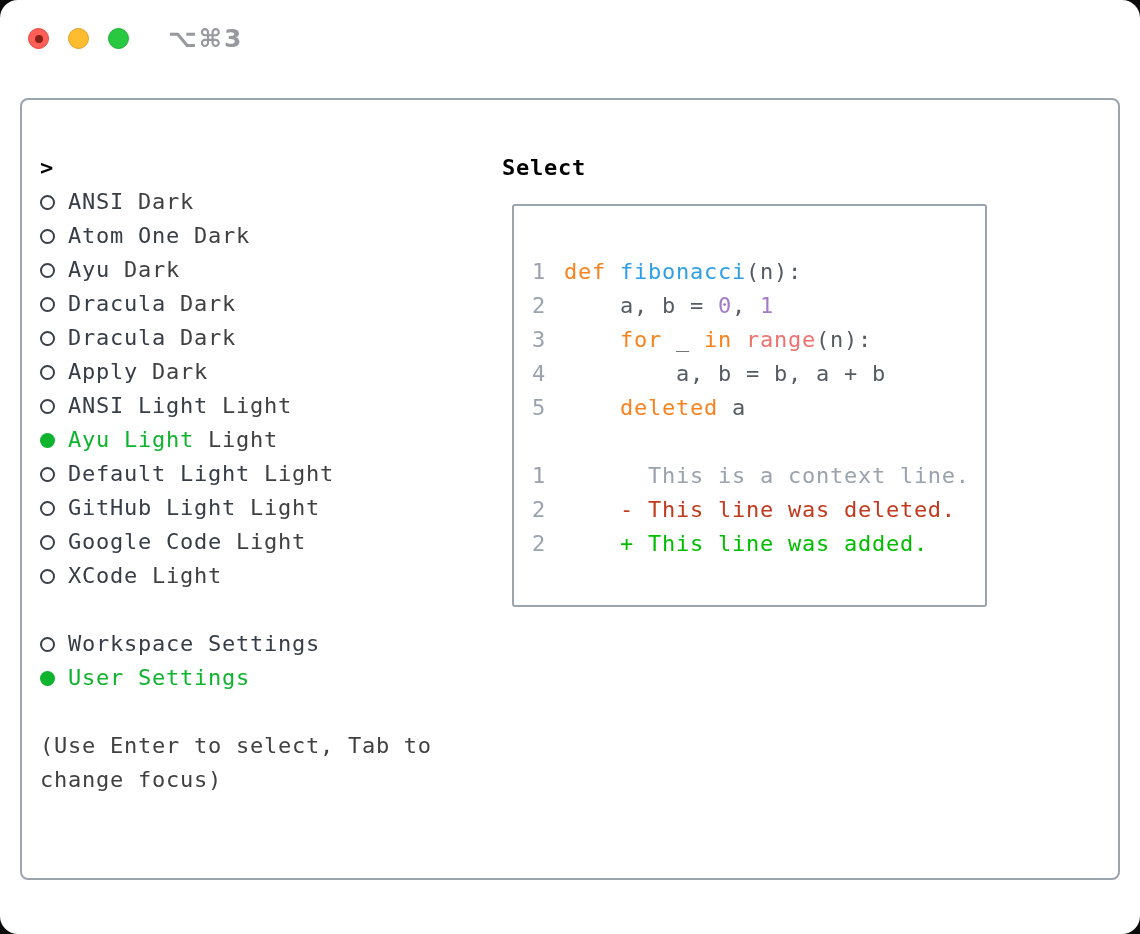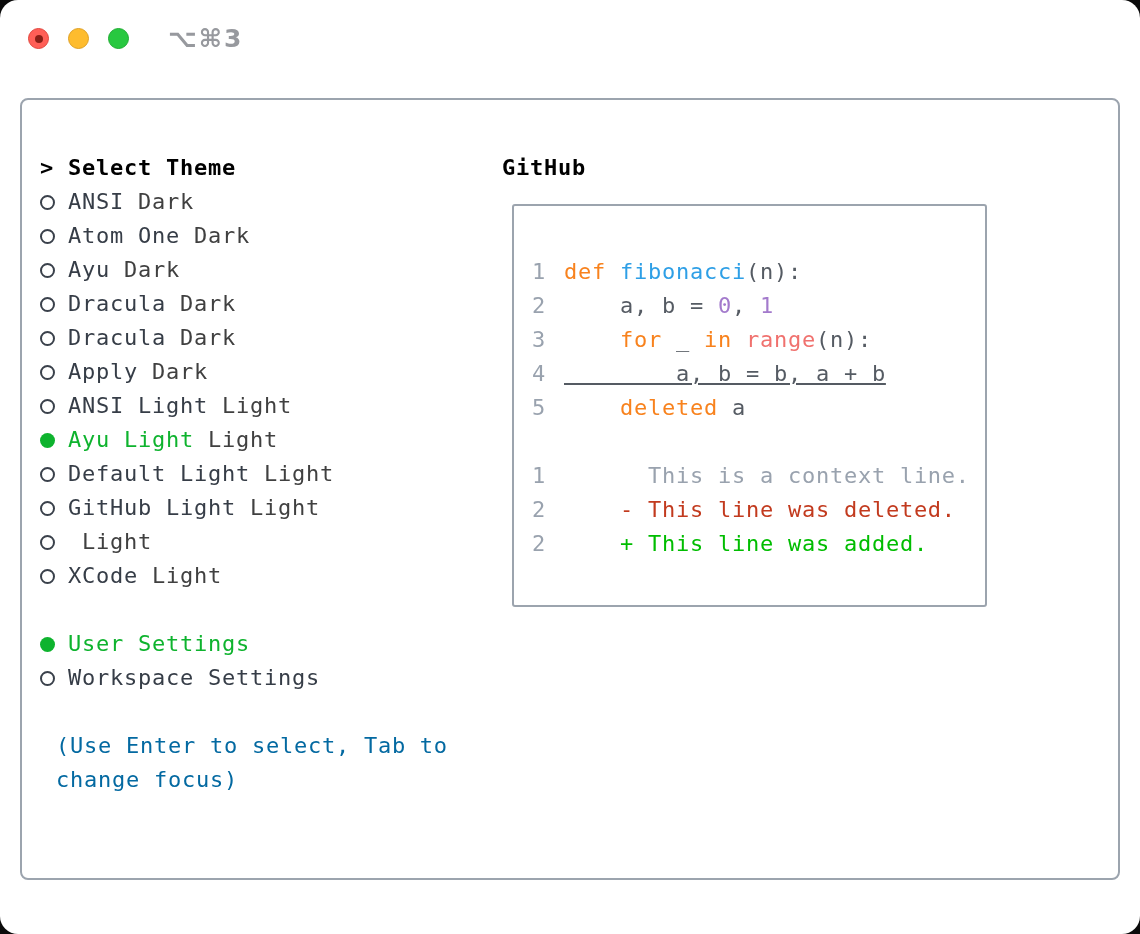--- a/index.html
+++ b/index.html
@@ -40,21 +40,21 @@
   .row { display:flex; align-items:center; height:34px; white-space:pre; }
   .marker { width:28px; flex:none; display:inline-flex; align-items:center; }
   .prompt { font-weight:bold; color:#000; }
   .hdr { font-weight:bold; color:#000; }
   .circle { width:15px; height:15px; border:2px solid #3a414b; border-radius:50%; }
   .circle.filled { border:none; background:var(--green); }
   .tname { color:#363d47; }
   .row.selected .tname { color:var(--green);text-align:center; }
   .variant { color:#404040; }
   .spacer { height:34px; }
-  .hint { color:#0369a1; white-space:normal; width:440px;margin-left:16px; }
+  .hint { color:#404040; white-space:normal; width:440px; }
 
   
   .right { flex:1; }
   .preview-box {
     margin-top:19px; margin-left:10px; width:475px; height:403px;
     border:2px solid #9ca4ae; border-radius:3px;
     padding:49px 0 0 18px; overflow:hidden;
   }
   .cline { display:flex; height:34px; align-items:center; white-space:pre; }
   .gut { width:14px; flex:none; text-align:left; color:#99a2ae; margin-right:18px; }
@@ -74,61 +74,60 @@
       <span class="tl green"></span>
     </div>
     <span class="win-title">⌥⌘3</span>
   </div>
 
   <div class="panel mono">
 
     <div class="left">
       <div class="row">
         <span class="marker prompt">&gt;</span>
-        <span class="hdr">Select Theme</span>
       </div>
 
       <div>
           <div class="row"><span class="marker"><span class="circle"></span></span><span class="tname">ANSI</span><span class="variant"> Dark</span></div>
           <div class="row"><span class="marker"><span class="circle"></span></span><span class="tname">Atom One</span><span class="variant"> Dark</span></div>
           <div class="row"><span class="marker"><span class="circle"></span></span><span class="tname">Ayu</span><span class="variant"> Dark</span></div>
           <div class="row"><span class="marker"><span class="circle"></span></span><span class="tname">Dracula</span><span class="variant"> Dark</span></div>
           <div class="row"><span class="marker"><span class="circle"></span></span><span class="tname">Dracula</span><span class="variant"> Dark</span></div>
           <div class="row"><span class="marker"><span class="circle"></span></span><span class="tname">Apply</span><span class="variant"> Dark</span></div>
           <div class="row"><span class="marker"><span class="circle"></span></span><span class="tname">ANSI Light</span><span class="variant"> Light</span></div>
           <div class="row selected"><span class="marker"><span class="circle filled"></span></span><span class="tname">Ayu Light</span><span class="variant"> Light</span></div>
           <div class="row"><span class="marker"><span class="circle"></span></span><span class="tname">Default Light</span><span class="variant"> Light</span></div>
           <div class="row"><span class="marker"><span class="circle"></span></span><span class="tname">GitHub Light</span><span class="variant"> Light</span></div>
-          <div class="row"><span class="marker"><span class="circle"></span></span><span class="variant"> Light</span></div>
+          <div class="row"><span class="marker"><span class="circle"></span></span><span class="tname">Google Code</span><span class="variant"> Light</span></div>
           <div class="row"><span class="marker"><span class="circle"></span></span><span class="tname">XCode</span><span class="variant"> Light</span></div>
         </div>
 
       <div class="spacer"></div>
 
 
       <div>
+          <div class="row"><span class="marker"><span class="circle"></span></span><span class="tname">Workspace Settings</span></div>
           <div class="row selected"><span class="marker"><span class="circle filled"></span></span><span class="tname">User Settings</span></div>
-          <div class="row"><span class="marker"><span class="circle"></span></span><span class="tname">Workspace Settings</span></div>
         </div>
 
       <div class="spacer"></div>
 
       <div class="row hint" style="height:auto;">(Use Enter to select, Tab to change focus)</div>
     </div>
 
     <div class="right">
       <div class="row">
-        <span class="hdr">GitHub</span>
+        <span class="hdr">Select</span>
       </div>
       <div class="preview-box">
         <div>
             <div class="cline"><span class="gut">1</span><span class="ctext"><span style="color: rgb(248, 130, 29);">def</span><span style="color: rgb(85, 91, 99);"> </span><span style="color: rgb(46, 159, 230);">fibonacci</span><span style="color: rgb(85, 91, 99);">(n):</span></span></div>
             <div class="cline"><span class="gut">2</span><span class="ctext"><span style="color: rgb(85, 91, 99);">    a, b = </span><span style="color: rgb(163, 122, 204);">0</span><span style="color: rgb(85, 91, 99);">, </span><span style="color: rgb(163, 122, 204);">1</span></span></div>
             <div class="cline"><span class="gut">3</span><span class="ctext"><span style="color: rgb(85, 91, 99);">    </span><span style="color: rgb(248, 130, 29);">for</span><span style="color: rgb(85, 91, 99);"> _ </span><span style="color: rgb(248, 130, 29);">in</span><span style="color: rgb(85, 91, 99);"> </span><span style="color: rgb(240, 113, 110);">range</span><span style="color: rgb(85, 91, 99);">(n):</span></span></div>
-            <div class="cline"><span class="gut">4</span><span class="ctext"><span style="color: rgb(85, 91, 99); text-decoration: underline;">        a, b = b, a + b</span></span></div>
+            <div class="cline"><span class="gut">4</span><span class="ctext"><span style="color: rgb(85, 91, 99);">        a, b = b, a + b</span></span></div>
             <div class="cline"><span class="gut">5</span><span class="ctext"><span style="color: rgb(85, 91, 99);">    </span><span style="color: rgb(248, 130, 29);">deleted</span><span style="color: rgb(85, 91, 99);"> a</span></span></div>
             <div class="cline"><span class="gut"></span><span class="ctext"></span></div>
             <div class="cline"><span class="gut">1</span><span class="ctext"><span style="color: rgb(153, 162, 174);">      This is a context line.</span></span></div>
             <div class="cline"><span class="gut">2</span><span class="ctext"><span style="color: rgb(194, 58, 30);">    - This line was deleted.</span></span></div>
             <div class="cline"><span class="gut">2</span><span class="ctext"><span style="color: rgb(0, 189, 0); margin-top: 48px;">    + This line was added.</span></span></div>
           </div>
       </div>
     </div>
 
   </div>

